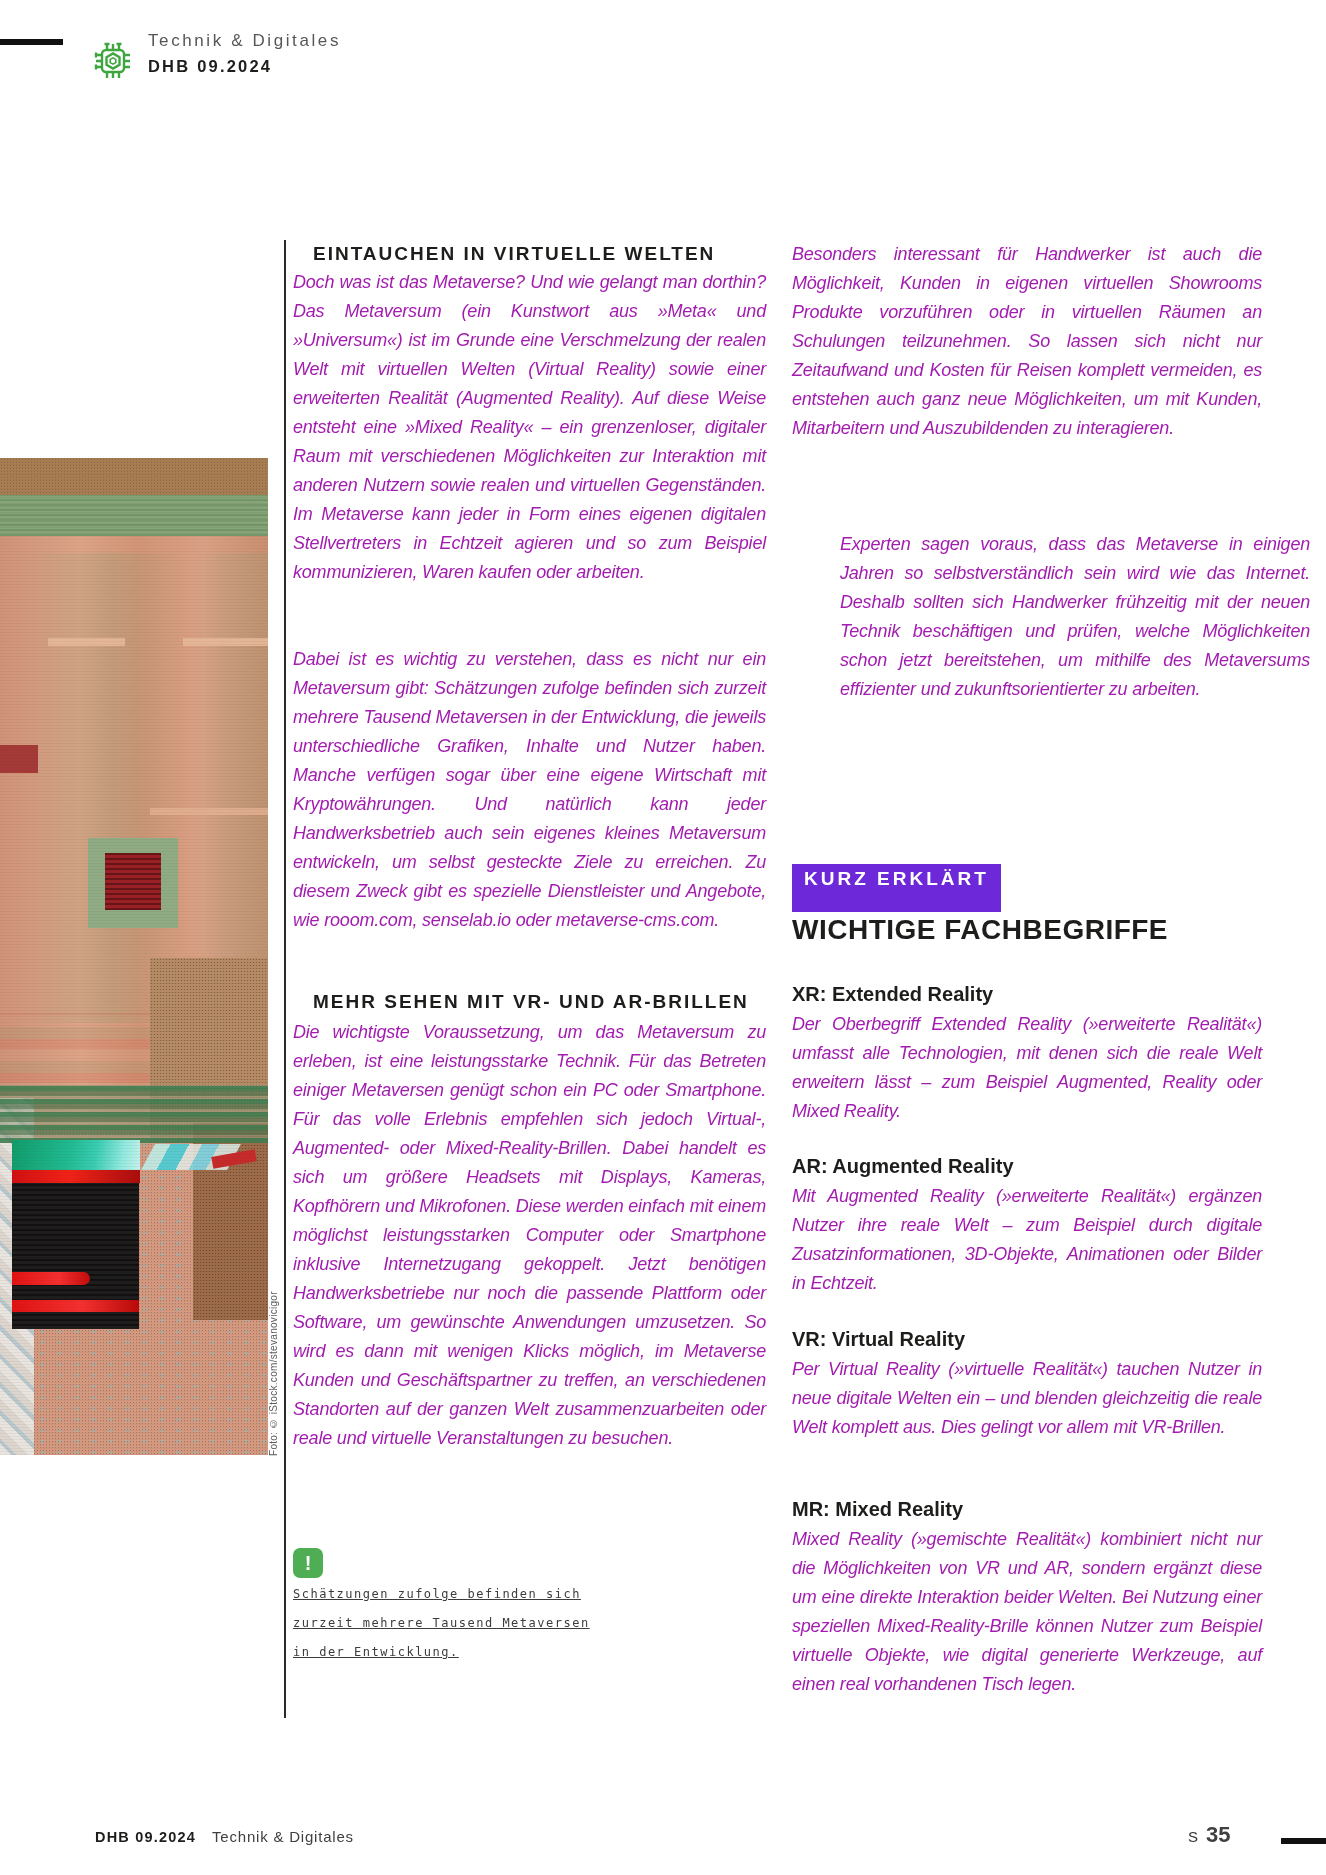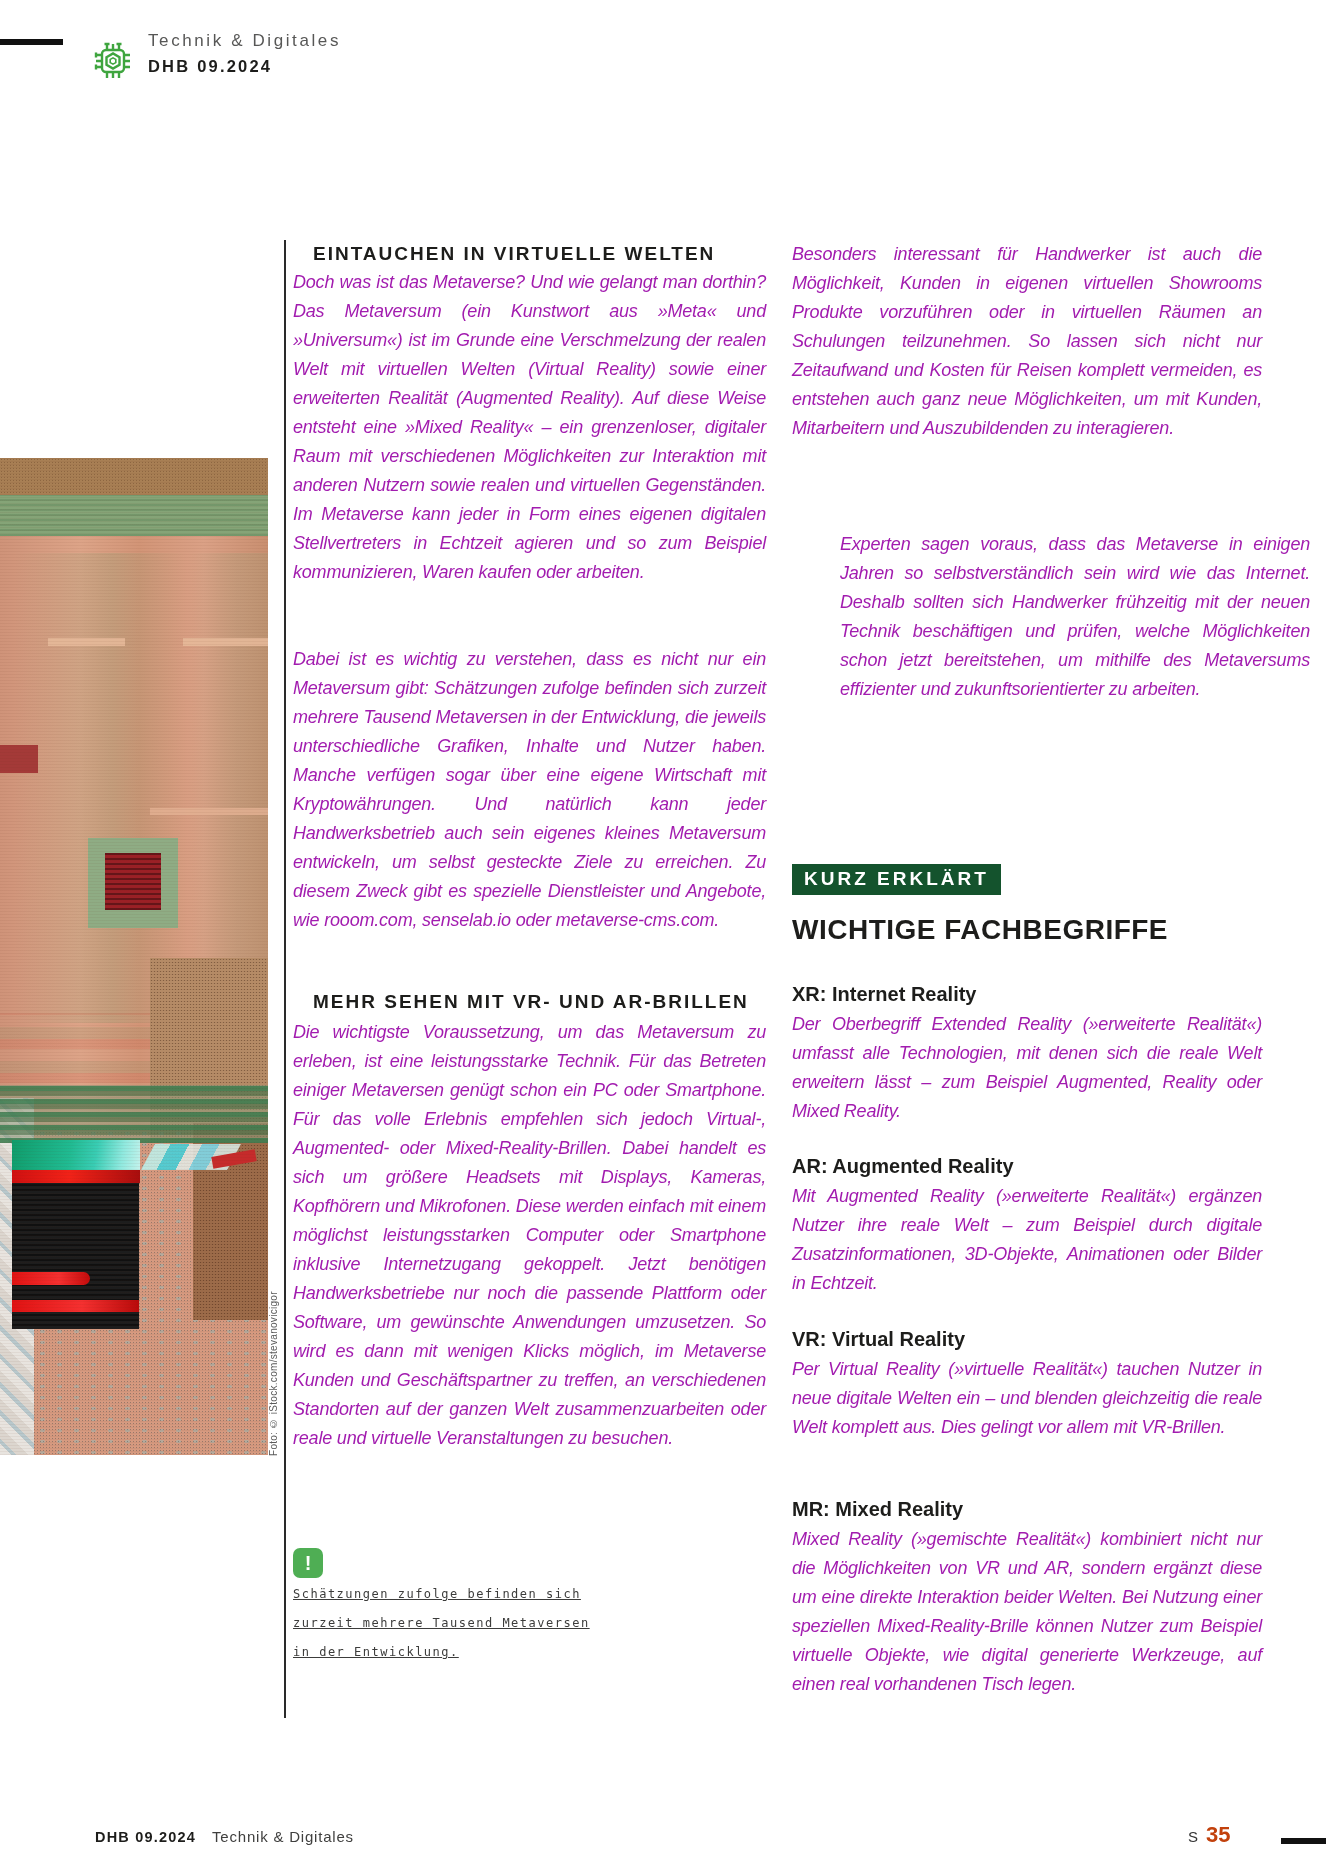--- a/index.html
+++ b/index.html
@@ -69,37 +69,37 @@
   }
 
   
   .vrule{position:absolute;left:284px;top:240px;width:2px;height:1478px;background:#2a2a2a;}
   .blk{position:absolute;}
   .col1{left:293px;width:473px;margin-left:20px;}
   .col2{left:792px;width:470px;}
   .subhead{font-size:19px;font-weight:bold;letter-spacing:2px;color:#1d1d1b;white-space:nowrap;}
   .body-p{font-size:18px;line-height:29px;text-align:justify;hyphens:auto;letter-spacing:-0.2px;color:#a21caf;margin:0;font-style:italic;}
   .bigtitle{font-size:28px;font-weight:800;letter-spacing:.5px;color:#1d1d1b;white-space:nowrap;}
-  .badge{display:inline-block;background:#14532d;color:#ffffff;font-size:19px;font-weight:bold;
-     letter-spacing:3px;padding:4px 12px 5px 12px;white-space:nowrap;}
+  .badge{display:inline-block;background:#6d28d9;color:#ffffff;font-size:19px;font-weight:bold;
+     letter-spacing:3px;padding:4px 12px 22px 12px;white-space:nowrap;}
   .term-title{font-size:20px;font-weight:bold;color:#1d1d1b;white-space:nowrap;}
 
   
   .call-icon{position:absolute;left:293px;top:1548px;width:30px;height:30px;border-radius:7px;
      background:#4fae54;color:#fff;font-weight:bold;font-size:20px;line-height:30px;text-align:center;}
   .call-text{position:absolute;left:293px;top:1580px;width:315px;
      font-family:"DejaVu Sans Mono",monospace;font-size:12px;line-height:29px;
      letter-spacing:1.5px;color:#3c3c3b;text-decoration:underline;}
 
   
   .f-issue{position:absolute;left:95px;top:1829px;font-size:14.5px;font-weight:bold;letter-spacing:1.2px;color:#1d1d1b;}
   .f-section{position:absolute;left:212px;top:1828px;font-size:15px;letter-spacing:.8px;color:#3f3f3e;}
   .f-page{position:absolute;left:1188px;top:1822px;display:flex;align-items:baseline;gap:7px;}
   .f-page .s{font-size:15px;color:#333;letter-spacing:1px;}
-  .f-page .n{font-size:22px;font-weight:800;color:#c2410c;}
+  .f-page .n{font-size:22px;font-weight:800;color:#404040;}
   .f-bar{position:absolute;left:1281px;top:1838px;width:45px;height:6px;background:#111;}
 </style>
 </head>
 <body>
 
 <div class="page">
 
   <div class="top-rule"></div>
   <div class="chip">
     <svg width="42" height="42" viewBox="0 0 42 42" fill="none" stroke="#3fa53f" stroke-width="2.4">
@@ -157,21 +157,21 @@
   <div class="call-text">Schätzungen zufolge befinden sich zurzeit mehrere Tausend Metaversen in der Entwicklung.</div>
 
   <p class="blk col2 body-p" style="top:240px;">Besonders interessant für Handwerker ist auch die Möglichkeit, Kunden in eigenen virtuellen Showrooms Produkte vorzuführen oder in virtuellen Räumen an Schulungen teilzunehmen. So lassen sich nicht nur Zeitaufwand und Kosten für Reisen komplett vermeiden, es entstehen auch ganz neue Möglichkeiten, um mit Kunden, Mitarbeitern und Auszubildenden zu interagieren.</p>
   <p class="blk col2 body-p" style="top:530px;margin-left:48px;">Experten sagen voraus, dass das Metaverse in einigen Jahren so selbstverständlich sein wird wie das Internet. Deshalb sollten sich Handwerker frühzeitig mit der neuen Technik beschäftigen und prüfen, welche Möglichkeiten schon jetzt bereitstehen, um mithilfe des Metaversums effizienter und zukunftsorientierter zu arbeiten.</p>
 
   <div class="blk col2" style="top:864px;">
     <span class="badge">KURZ ERKLÄRT</span>
   </div>
   <div class="blk col2 bigtitle" style="top:914px;">WICHTIGE FACHBEGRIFFE</div>
 
-  <div class="blk col2 term-title" style="top:983px;">XR: Internet Reality</div>
+  <div class="blk col2 term-title" style="top:983px;">XR: Extended Reality</div>
   <p class="blk col2 body-p" style="top:1010px;">Der Oberbegriff Extended Reality (»erweiterte Realität«) umfasst alle Technologien, mit denen sich die reale Welt erweitern lässt – zum Beispiel Augmented, Reality oder Mixed Reality.</p>
 
   <div class="blk col2 term-title" style="top:1155px;">AR: Augmented Reality</div>
   <p class="blk col2 body-p" style="top:1182px;">Mit Augmented Reality (»erweiterte Realität«) ergänzen Nutzer ihre reale Welt – zum Beispiel durch digitale Zusatzinformationen, 3D-Objekte, Animationen oder Bilder in Echtzeit.</p>
 
   <div class="blk col2 term-title" style="top:1328px;">VR: Virtual Reality</div>
   <p class="blk col2 body-p" style="top:1355px;">Per Virtual Reality (»virtuelle Realität«) tauchen Nutzer in neue digitale Welten ein – und blenden gleichzeitig die reale Welt komplett aus. Dies gelingt vor allem mit VR-Brillen.</p>
 
   <div class="blk col2 term-title" style="top:1498px;">MR: Mixed Reality</div>
   <p class="blk col2 body-p" style="top:1525px;">Mixed Reality (»gemischte Realität«) kombiniert nicht nur die Möglichkeiten von VR und AR, sondern ergänzt diese um eine direkte Interaktion beider Welten. Bei Nutzung einer speziellen Mixed-Reality-Brille können Nutzer zum Beispiel virtuelle Objekte, wie digital generierte Werkzeuge, auf einen real vorhandenen Tisch legen.</p>

